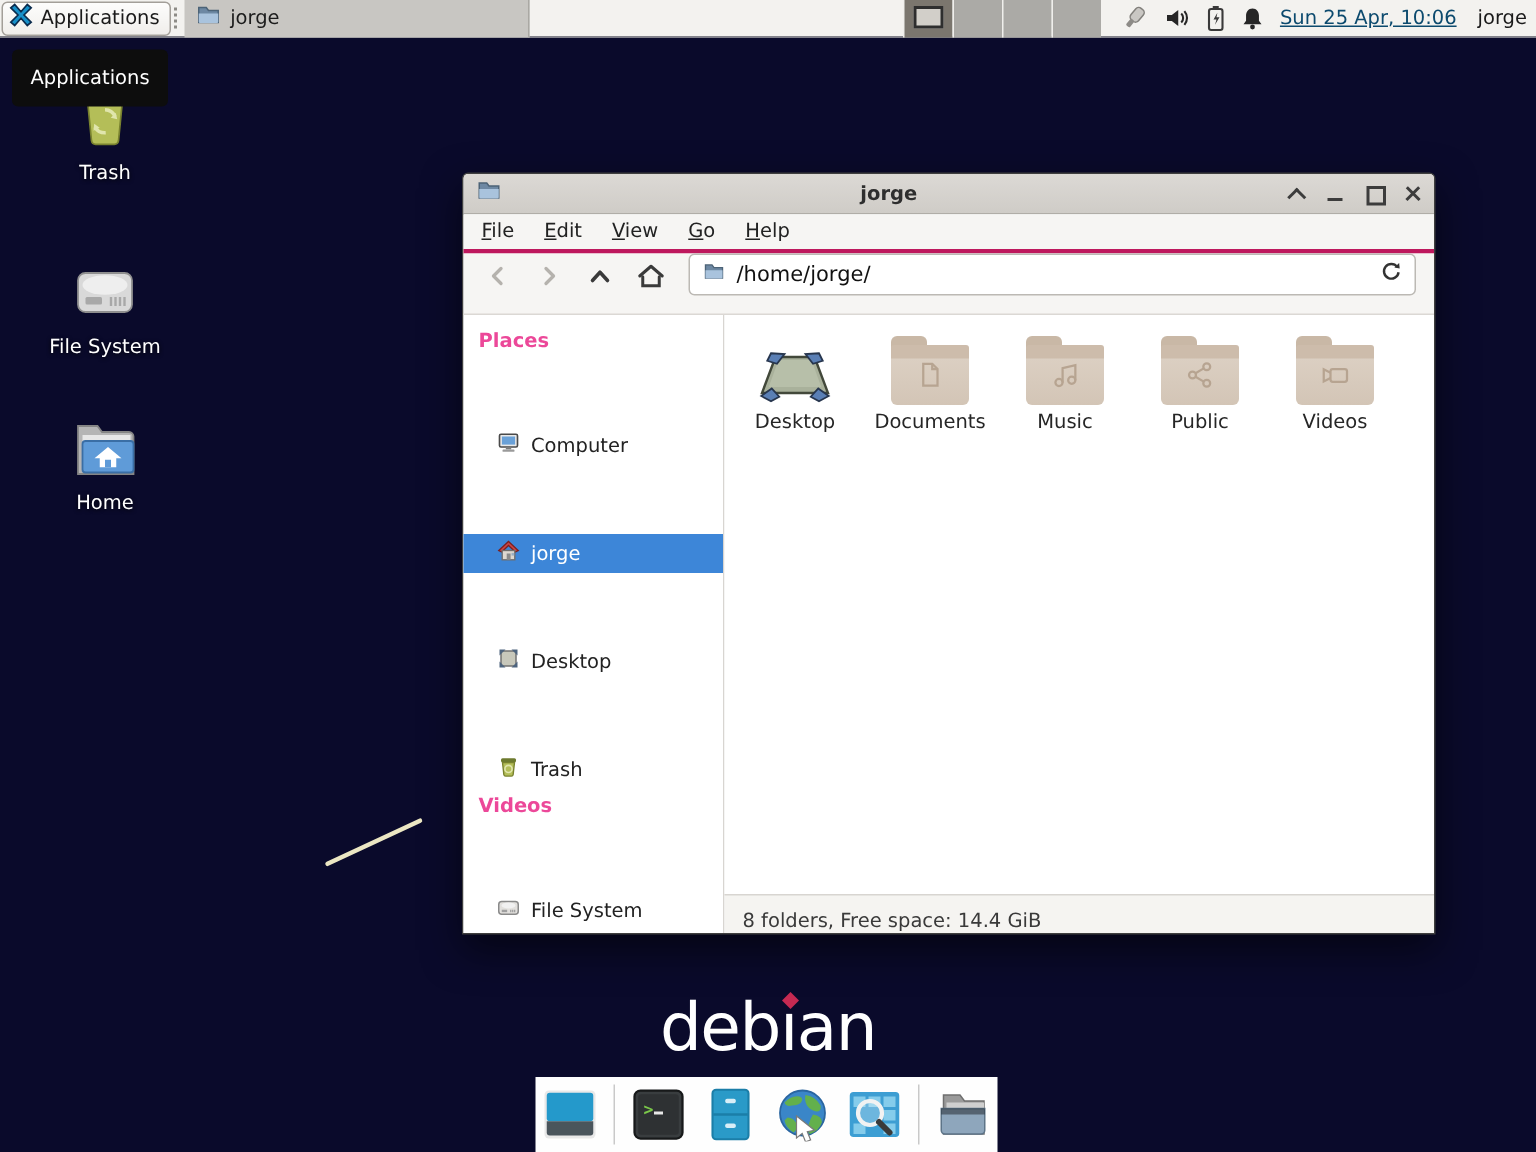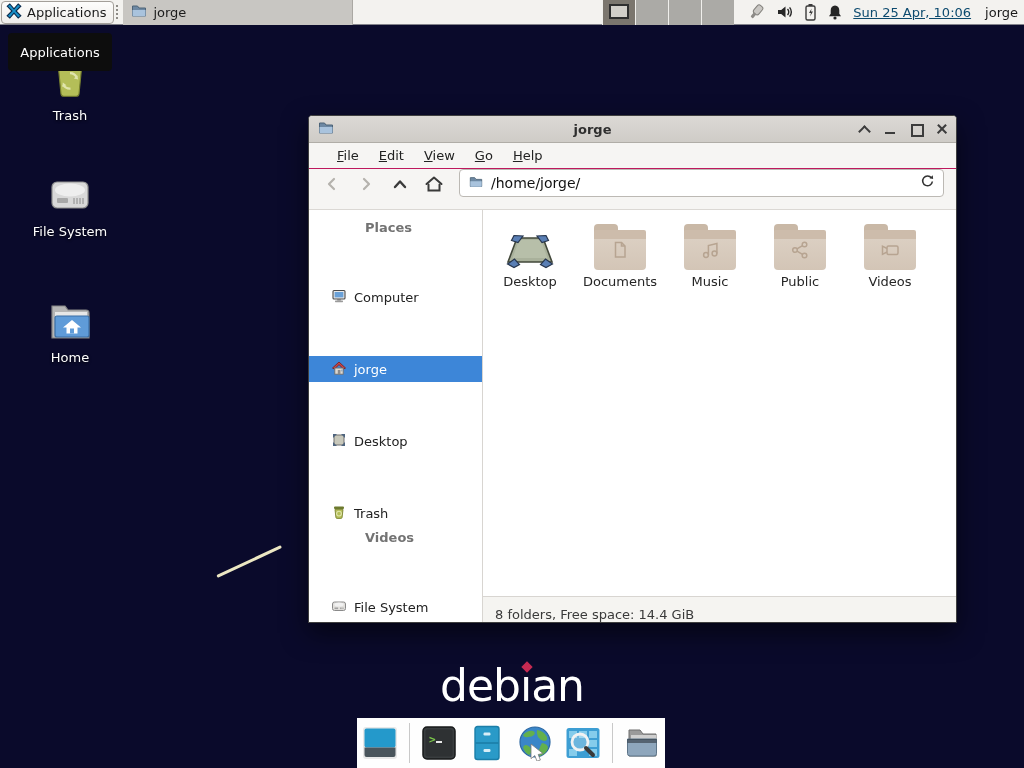--- a/index.html
+++ b/index.html
@@ -27,21 +27,21 @@
   
   .tooltip { position:absolute; left:8px; top:33px; width:104px; height:38px; background:#0d0d0d;
              border-radius:4px; color:#fff; display:flex; align-items:center; justify-content:center; z-index:50; font-size:13px; }
 
   
   .desk-icon { position:absolute; left:22px; width:96px; text-align:center; color:#fff; z-index:10; }
   .desk-icon .ic { height:48px; display:flex; align-items:flex-end; justify-content:center; }
   .desk-icon .lbl { margin-top:6px; font-size:13px; text-shadow:0 1px 3px rgba(0,0,0,.95); }
   #desk-trash { top:54px; z-index:45; }
   #desk-fs { top:170px; }
-  #desk-home { top:296px; }
+  #desk-home { top:274px; }
 
   
   .wall-line { position:absolute; left:217px; top:575px; width:71px; height:3px; background:#ece7c3;
                transform:rotate(-25deg); transform-origin:left center; border-radius:2px; }
 
   
   .debian { position:absolute; left:0; top:660px; width:1024px; text-align:center; color:#fff;
             font-size:44px; letter-spacing:-1px; font-weight:500; }
   .debian .dotless { position:relative; display:inline-block; }
   .debian .dot { position:absolute; left:3px; top:3px; width:8px; height:8px; background:#c62a52; transform:rotate(45deg); }
@@ -56,33 +56,33 @@
   .win-btns { display:flex; align-items:center; gap:14px; margin-left:8px; }
   .wbtn { width:12px; height:12px; position:relative; cursor:default; }
   .wbtn.shade::before { content:""; position:absolute; left:2px; top:4px; width:7px; height:7px;
                         border-top:2px solid #3c3c3c; border-right:2px solid #3c3c3c; transform:rotate(-45deg); }
   .wbtn.minimize::before { content:""; position:absolute; left:1px; bottom:1px; width:10px; height:2px; background:#3c3c3c; }
   .wbtn.maximize::before { content:""; position:absolute; left:1px; top:1px; width:9px; height:9px; border:2px solid #3c3c3c; }
   .wbtn.close::before, .wbtn.close::after { content:""; position:absolute; left:0; top:5px; width:12px; height:2.4px; background:#3c3c3c; }
   .wbtn.close::before { transform:rotate(45deg); }
   .wbtn.close::after { transform:rotate(-45deg); }
 
-  .menubar { height:26px; background:#f6f5f3; border-bottom:1px solid #be185d; display:flex; align-items:center; padding-left:18px; }
+  .menubar { height:26px; background:#f6f5f3; border-bottom:3px solid #be185d; display:flex; align-items:center; padding-left:2px; }
   .menu-item { padding:3px 10px; color:#222; }
   .menu-item u { text-decoration:underline; }
 
   .toolbar { height:41px; background:#f6f5f3; border-bottom:1px solid #dbd8d4; display:flex; padding:0 12px 0 8px; gap:4px; }
   .tool-btn { width:30px; height:30px; display:flex; align-items:center; justify-content:center; border-radius:3px; }
   .addr { flex:1; height:28px; margin-left:6px; background:#fff; border:1px solid #bcb9b4; border-radius:4px;
           display:flex; align-items:center; padding:0 8px; gap:7px; }
   .addr .path { flex:1; color:#111; font-size:14px; }
 
   .content { flex:1; display:flex; min-height:0; }
   .sidebar { width:174px; background:#fff; border-right:1px solid #d8d5d1; padding-top:6px; }
-  .side-header { font-weight:bold; color:#737373; padding:4px 10px 3px;margin-left:46px; }
+  .side-header { font-weight:bold; color:#ec4899; padding:4px 10px 3px; }
   .side-item { height:26px; display:flex; align-items:center; gap:7px; padding-left:22px; color:#222;margin-top:46px; }
   .side-item.selected { background:#3d86d8; color:#fff; }
   .side-item svg { flex:0 0 auto; }
 
   .main-col { flex:1; display:flex; flex-direction:column; min-width:0; }
   .icons-area { flex:1; display:flex; flex-wrap:wrap; align-content:flex-start; padding:12px 0 0 2px; background:#fff; }
   .fcell { width:90px; height:96px; text-align:center; }
   .fcell .lbl { font-size:13px; color:#262626; margin-top:4px; }
   .ficon { position:relative; width:52px; height:40px; margin:8px auto 0; }
   .ficon .tab { position:absolute; top:-6px; left:0; width:24px; height:12px; background:#c9b8a6; border-radius:4px 4px 0 0; }

